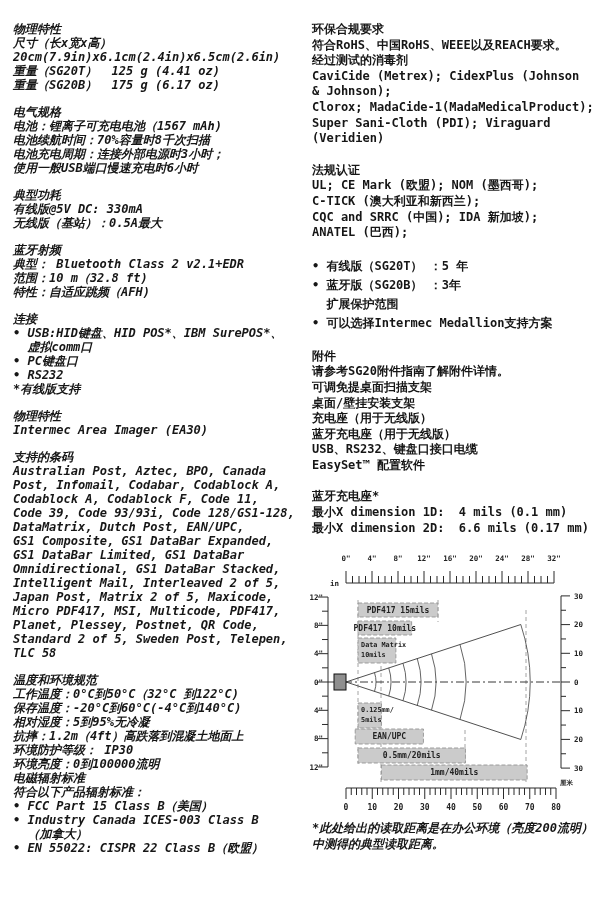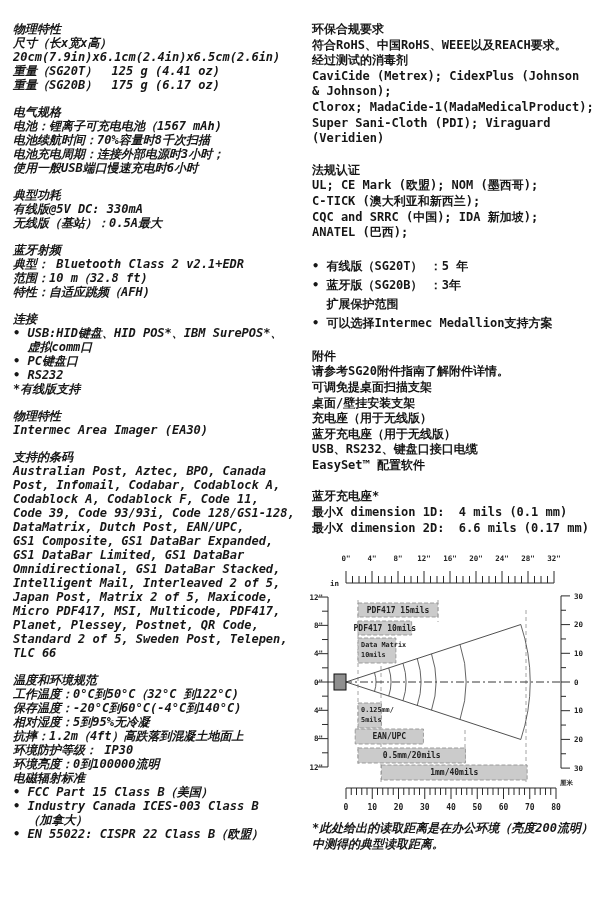--- a/index.html
+++ b/index.html
@@ -71,31 +71,32 @@
       <div class="line">Code 39, Code 93/93i, Code 128/GS1-128,</div>
       <div class="line">DataMatrix, Dutch Post, EAN/UPC,</div>
       <div class="line">GS1 Composite, GS1 DataBar Expanded,</div>
       <div class="line">GS1 DataBar Limited, GS1 DataBar</div>
       <div class="line">Omnidirectional, GS1 DataBar Stacked,</div>
       <div class="line">Intelligent Mail, Interleaved 2 of 5,</div>
       <div class="line">Japan Post, Matrix 2 of 5, Maxicode,</div>
       <div class="line">Micro PDF417, MSI, Multicode, PDF417,</div>
       <div class="line">Planet, Plessey, Postnet, QR Code,</div>
       <div class="line">Standard 2 of 5, Sweden Post, Telepen,</div>
-      <div class="line">TLC 66</div>
+      <div class="line">TLC 58</div>
     </div>
     <div class="col-section">
       <div class="line title">温度和环境规范</div>
       <div class="line">工作温度：0°C到50°C（32°C 到122°C)</div>
       <div class="line">保存温度：-20°C到60°C(-4°C到140°C)</div>
       <div class="line">相对湿度：5到95%无冷凝</div>
       <div class="line">抗摔：1.2m（4ft）高跌落到混凝土地面上</div>
       <div class="line">环境防护等级： IP30</div>
       <div class="line">环境亮度：0到100000流明</div>
       <div class="line">电磁辐射标准</div>
+      <div class="line">符合以下产品辐射标准：</div>
       <div class="line">• FCC Part 15 Class B（美国）</div>
       <div class="line">• Industry Canada ICES-003 Class B</div>
       <div class="line">  （加拿大）</div>
       <div class="line">• EN 55022: CISPR 22 Class B（欧盟）</div>
     </div>
   </div>
 
 <div class="col" id="col-right">
   <div id="col-right-sections">
       <div class="col-section">

